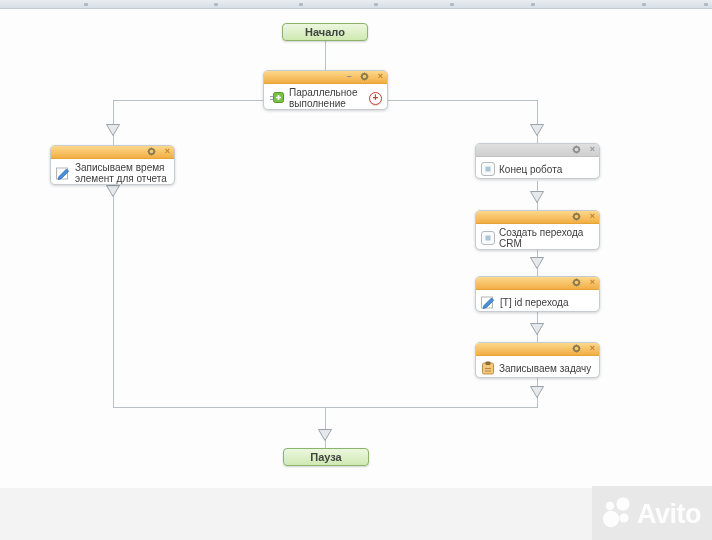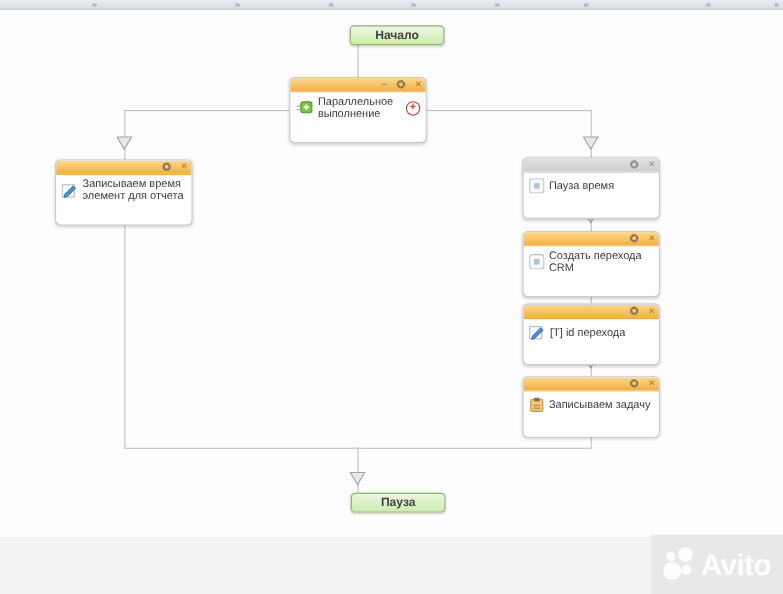--- a/index.html
+++ b/index.html
@@ -23,42 +23,41 @@
   .hline{position:absolute;height:1px;background:#b9c0c8;z-index:1;}
   .arrow{position:absolute;width:16px;height:14px;margin-left:-8px;z-index:2;}
 
   
   .terminal{
     position:absolute;z-index:3;height:16px;
     background:linear-gradient(#ecf7df, #cfe9b2);
     border:1px solid #8ab46a;border-radius:4px;
     text-align:center;font-size:11px;font-weight:bold;color:#3f4440;line-height:16px;
     box-shadow:0 1px 2px rgba(0,0,0,.18);
-    margin-left:36px;
   }
 
   
   .node{
     position:absolute;z-index:3;width:123px;
     background:#fff;border:1px solid #c6ccd2;border-radius:5px;
     box-shadow:0 1px 3px rgba(0,0,0,.18);
   }
   .node-header{
     height:12px;border-radius:4px 4px 0 0;
     padding:0 4px;text-align:right;line-height:11px;
   }
   .node-header.orange{background:linear-gradient(#fcd88c,#f2ae44);border-bottom:1px solid #e5a338;}
   .node-header.gray{background:linear-gradient(#e0e0e0,#cfcfcf);border-bottom:1px solid #c2c2c2;}
   .hicon{display:inline-block;vertical-align:top;font-size:9px;line-height:11px;margin-left:4px;cursor:pointer;}
   .hicon.min{color:#8d8d8d;font-weight:bold;}
   .orange .hicon.close{color:#c1832a;font-weight:bold;}
   .gray .hicon.close{color:#979797;font-weight:bold;}
   .hicon svg{display:inline-block;vertical-align:top;margin-top:1px;}
   .node-body{
-    display:flex;align-items:center;padding:3px 5px 20px 5px;min-height:18px;
+    display:flex;align-items:center;padding:3px 5px 0 5px;min-height:18px;
   }
   .bicon{flex:0 0 auto;margin-right:4px;display:flex;}
   .node-title{
     font-size:10px;color:#3c3c3c;line-height:11px;text-align:left;
   }
   .add-btn{
     flex:0 0 auto;margin-left:auto;width:11px;height:11px;border-radius:50%;
     background:#fff;border:1px solid #cb4335;color:#cb4335;
     font-size:10px;line-height:10px;text-align:center;font-weight:bold;cursor:pointer;
     box-shadow:0 1px 1px rgba(0,0,0,.15);
@@ -184,21 +183,21 @@
       </span>
       <span class="hicon close">×</span>
     </div>
     <div class="node-body">
       <span class="bicon">
         <svg width="14" height="14" viewBox="0 0 14 14">
             <rect x="0.5" y="0.5" width="13" height="13" rx="2.5" fill="#fafafa" stroke="#b4bcc2"></rect>
             <rect x="4.5" y="4.5" width="5" height="5" fill="#a9c6d8"></rect>
           </svg>
       </span>
-      <span class="node-title">Пауза время</span>
+      <span class="node-title">Конец робота</span>
     </div>
   </div>
 
   <div class="node" style="left:475px;top:210px">
     <div class="node-header orange">
       <span class="hicon">
         <svg width="9" height="9" viewBox="0 0 16 16">
             <path d="M8 0l1.2 2.2 2.5-.6.3 2.5 2.5.3-.6 2.5L16 8l-2.1 1.2.6 2.5-2.5.3-.3 2.5-2.5-.6L8 16l-1.2-2.1-2.5.6-.3-2.5-2.5-.3.6-2.5L0 8l2.1-1.2-.6-2.5 2.5-.3.3-2.5 2.5.6z" fill="#8a7a50"></path>
             <circle cx="8" cy="8" r="3.2" fill="#f8c76a"></circle>
           </svg>

